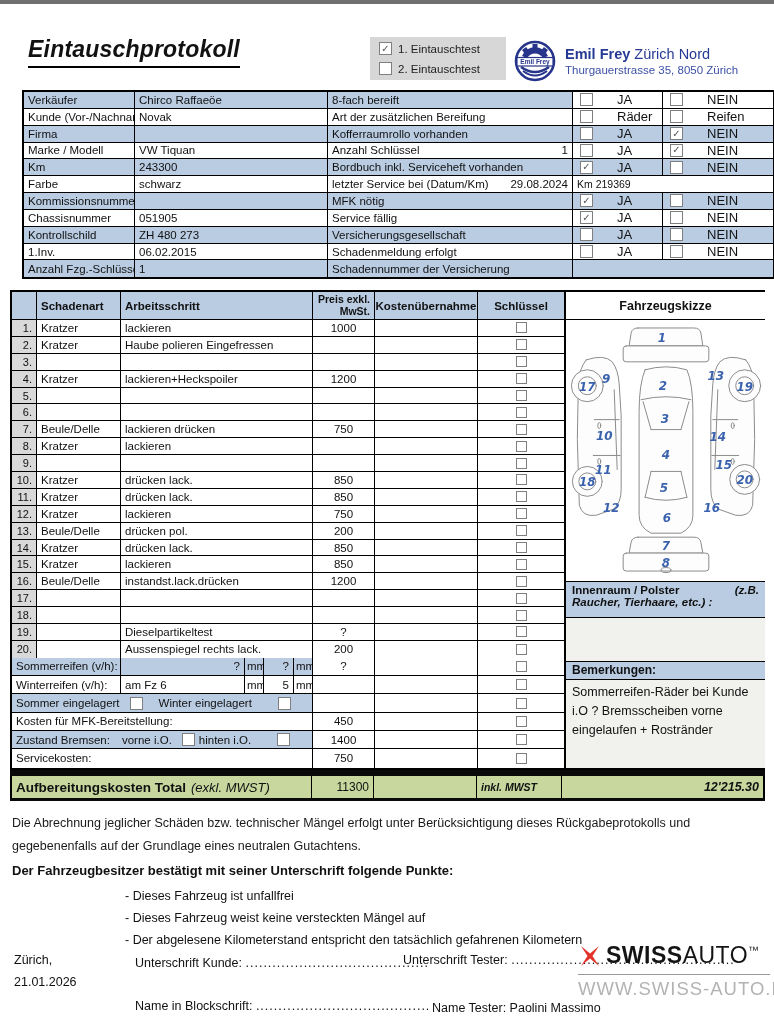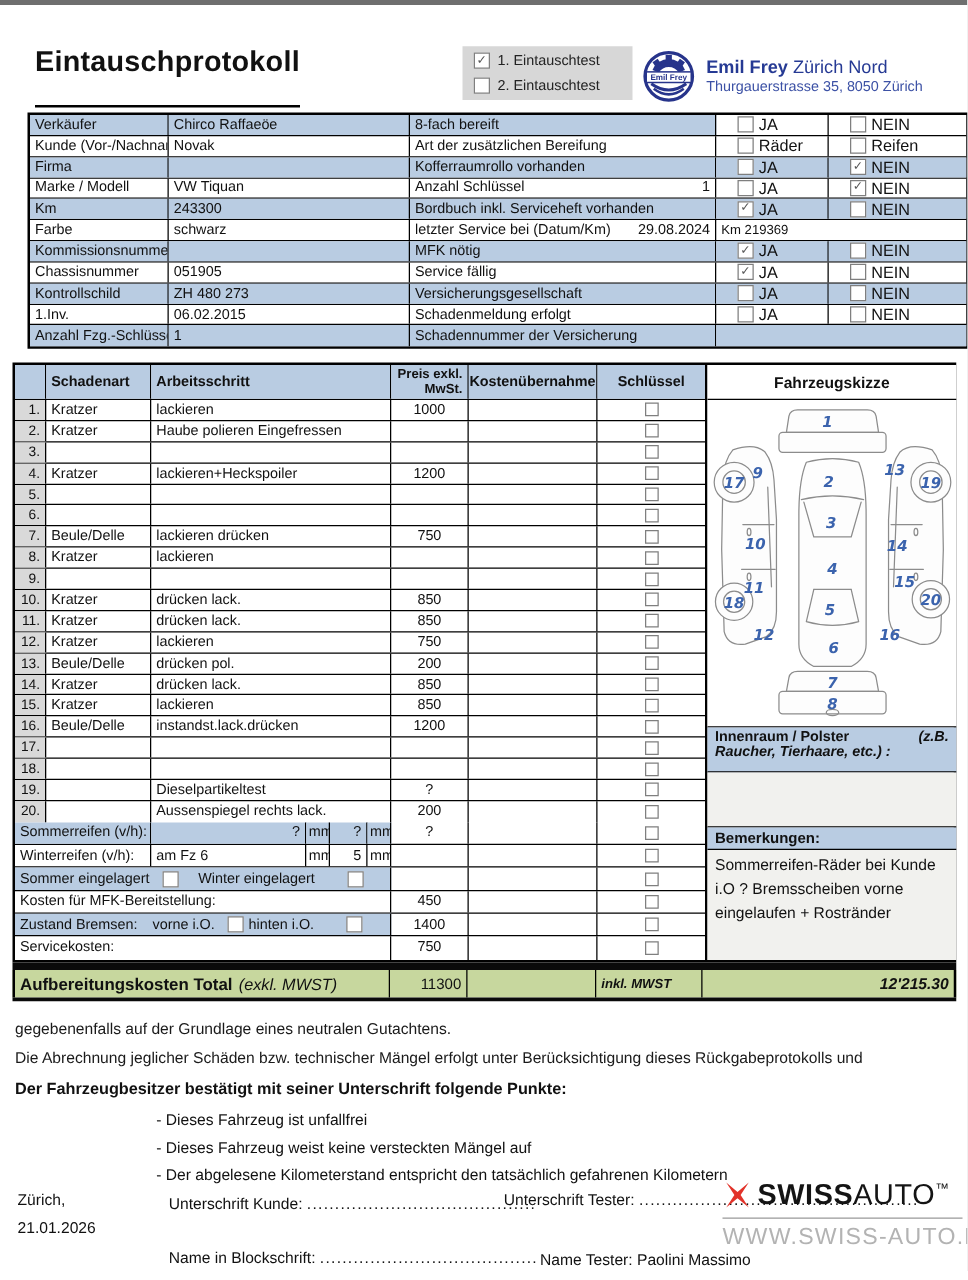--- a/index.html
+++ b/index.html
@@ -3,21 +3,21 @@
 <meta charset="utf-8">
 <style>
   * { margin:0; padding:0; box-sizing:border-box; }
   html,body { background:#e8e8e8; }
   body { font-family:"Liberation Sans", sans-serif; color:#111; }
   #page { position:relative; width:774px; height:1024px; background:#fff; margin:0 auto; overflow:hidden; }
   #scan-strip { position:absolute; top:0; left:0; width:774px; height:4px; background:#6f6f6f; }
 
   
   #title { position:absolute; left:28px; top:36px; font-size:23px; font-weight:bold; letter-spacing:.2px;
-           border-bottom:2.5px solid #000; padding-bottom:21px; }
+           border-bottom:2.5px solid #000; padding-bottom:3px;font-style:italic; }
   #test-panel { position:absolute; left:370px; top:37px; width:136px; height:43px; background:#d7d7d7;
                 padding:5px 9px; display:flex; flex-direction:column; justify-content:space-between; }
   .test-row { display:flex; align-items:center; gap:6px; font-size:11.5px; color:#222; }
   #dealer { position:absolute; left:514px; top:40px; display:flex; align-items:center; gap:9px; }
   #dealer-text { line-height:1.25; }
   .dealer-line1 { font-size:14.5px; color:#263a94; }
   .dealer-line1 b { font-weight:bold; }
   .dealer-line2 { font-size:11.5px; color:#3c51a5; }
 
   
@@ -28,21 +28,21 @@
 
   
   #info-table { position:absolute; left:10px; top:90px; width:753px; border:2px solid #000; background:#fff;margin-left:12px; }
   .irow { display:flex; height:16.85px; border-bottom:1px solid #000; }
   .irow:last-child { border-bottom:none; }
   .ic { border-right:1px solid #000; height:100%; display:flex; align-items:center; overflow:hidden;
         white-space:nowrap; font-size:11.5px; padding:0 4px; }
   .ic.lbl { width:111px; }
   .ic.val { width:193px; }
   .ic.midwrap { width:245px; justify-content:space-between; }
-  .ic.opt { width:90px; gap:4px; padding-left:17px; }
+  .ic.opt { width:90px; gap:24px; padding-left:7px; }
   .ic.opt.nein { width:110px; }
   .ic.span2 { width:200px; }
   .ic.last { border-right:none; }
   .opt-label { font-size:13px; }
 
   
   #main-section { position:absolute; left:10px; top:290px; width:755px; }
   #damage-wrap { display:flex; border:2px solid #000; height:480px; background:#fff; }
   #left-table { width:554px; border-right:2px solid #000; }
   .trow { display:flex; height:16.9px; border-bottom:1px solid #000; }
@@ -670,22 +670,22 @@
       </div>
       <div class="tc tprice">11300</div>
       <div class="tc tkost"></div>
       <div class="tc tmwst">inkl. MWST</div>
       <div class="tc ttotal">12'215.30</div>
     </div>
     <div id="bottom-bar"></div>
   </div>
 
   <div id="disclaimer">
+    <div>Die Abrechnung jeglicher Schäden bzw. technischer Mängel erfolgt unter Berücksichtigung dieses Rückgabeprotokolls und</div>
     <div>gegebenenfalls auf der Grundlage eines neutralen Gutachtens.</div>
-    <div>Die Abrechnung jeglicher Schäden bzw. technischer Mängel erfolgt unter Berücksichtigung dieses Rückgabeprotokolls und</div>
   </div>
   <div id="confirm-heading">Der Fahrzeugbesitzer bestätigt mit seiner Unterschrift folgende Punkte:</div>
   <div id="bullets">
     <div>- Dieses Fahrzeug ist unfallfrei</div>
     <div>- Dieses Fahrzeug weist keine versteckten Mängel auf</div>
     <div>- Der abgelesene Kilometerstand entspricht den tatsächlich gefahrenen Kilometern</div>
   </div>
 
   <div id="sig-city">Zürich,</div>
   <div id="sig-date">21.01.2026</div>

